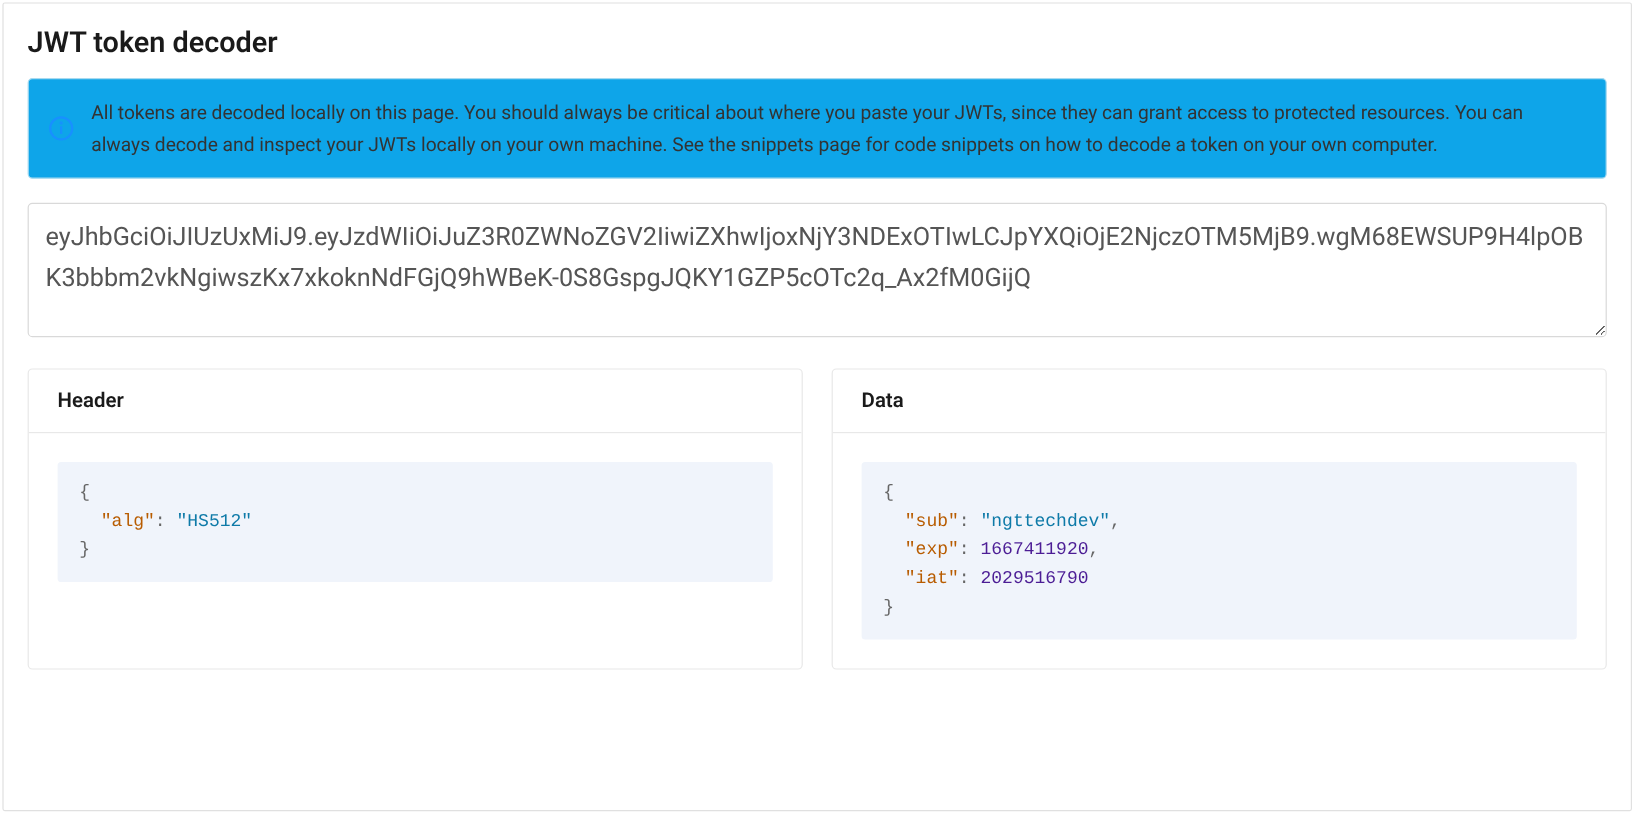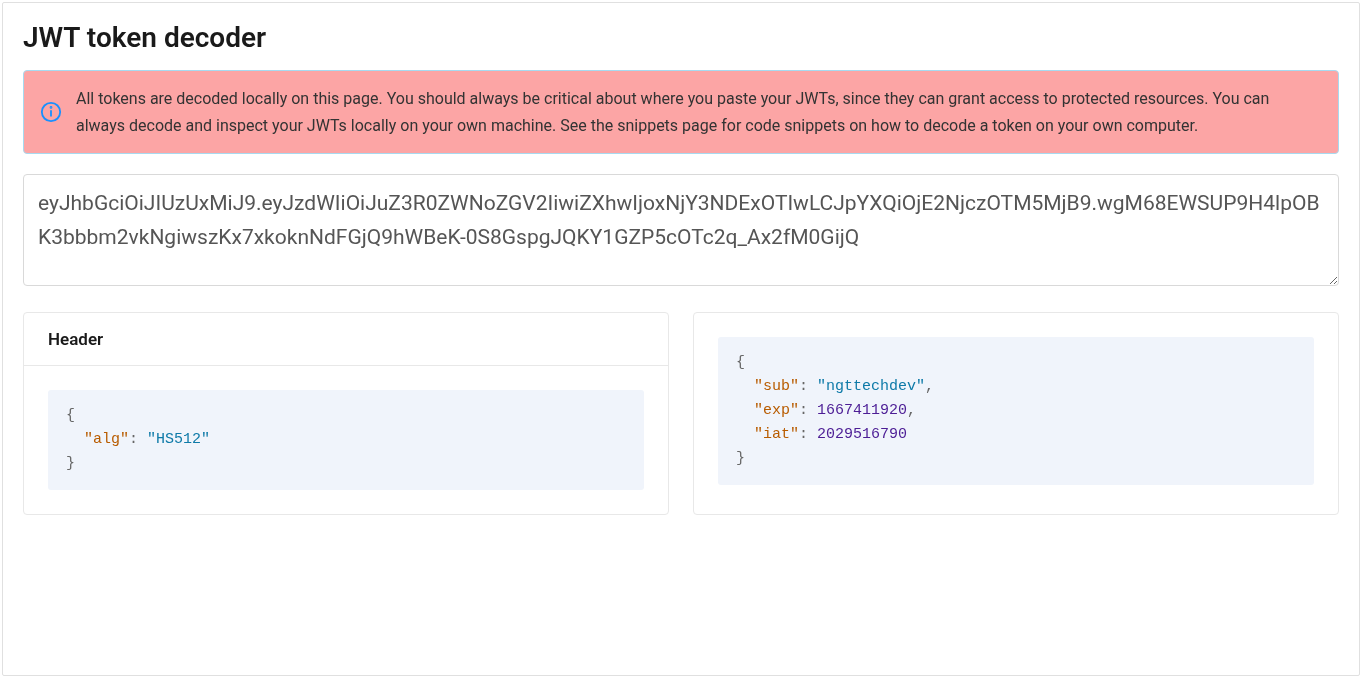--- a/index.html
+++ b/index.html
@@ -13,27 +13,27 @@
       color: #333;
       padding: 2px;
     }
     .outer-frame {
       border: 1px solid #e0e0e0;
       border-radius: 2px;
       padding: 18px 20px 20px 20px;
       min-height: 674px;
     }
     .page-title {
-      font-size: 28px;
+      font-size: 24px;
       font-weight: 600;
       color: #1a1a1a;
       margin-bottom: 16px;
     }
     .info-banner {
-      background: #fca5a5;
+      background: #0ea5e9;
       border: 1px solid #a7daf0;
       border-radius: 4px;
       padding: 14px 16px;
       display: flex;
       align-items: center;
       gap: 14px;
       margin-bottom: 20px;
     }
     .info-icon {
       flex-shrink: 0;
@@ -123,20 +123,21 @@
   <div class="cards-row">
     <div class="card">
       <div class="card-header">Header</div>
       <div class="card-body">
         <pre class="code-block"><span class="tok-punc">{</span>
   <span class="tok-key">"alg"</span><span class="tok-punc">:</span> <span class="tok-str">"HS512"</span>
 <span class="tok-punc">}</span></pre>
       </div>
     </div>
     <div class="card">
+      <div class="card-header">Data</div>
       <div class="card-body">
         <pre class="code-block"><span class="tok-punc">{</span>
   <span class="tok-key">"sub"</span><span class="tok-punc">:</span> <span class="tok-str">"ngttechdev"</span><span class="tok-punc">,</span>
   <span class="tok-key">"exp"</span><span class="tok-punc">:</span> <span class="tok-num">1667411920</span><span class="tok-punc">,</span>
   <span class="tok-key">"iat"</span><span class="tok-punc">:</span> <span class="tok-num">2029516790</span>
 <span class="tok-punc">}</span></pre>
       </div>
     </div>
   </div>
 </div>

